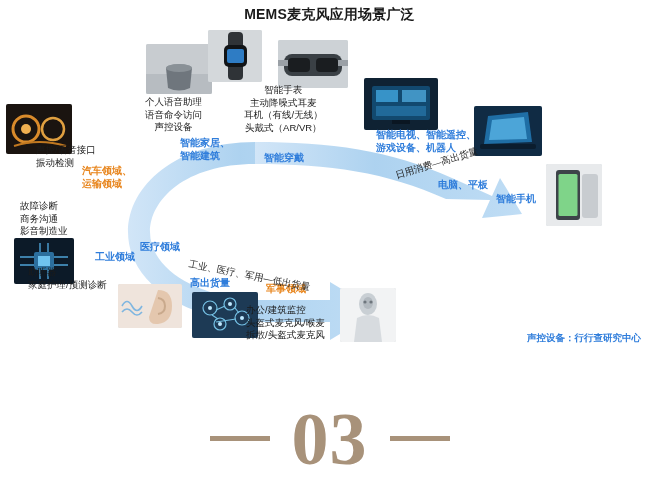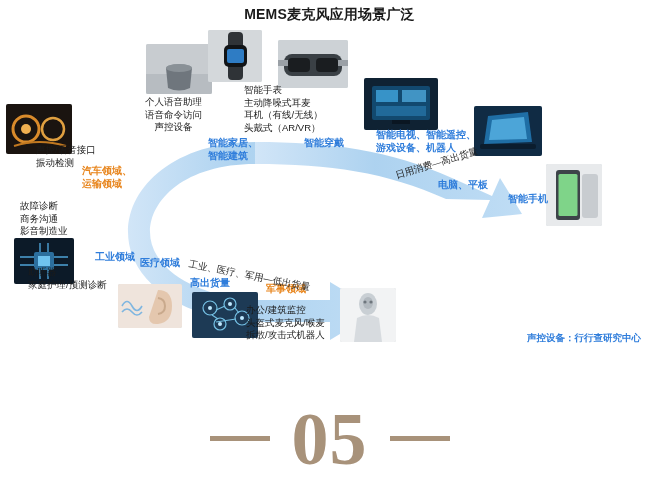--- a/index.html
+++ b/index.html
@@ -210,67 +210,67 @@
       <rect x="10" y="6" width="24" height="50" rx="3" fill="#3d4449"></rect>
       <rect x="12.5" y="10" width="19" height="42" rx="1.5" fill="#7fd489"></rect>
       <rect x="36" y="10" width="16" height="44" rx="3" fill="#c8ccd0"></rect>
     </svg>
   </div>
 
   <div class="txt" style="left:145px;top:96px;text-align:center;">个人语音助理
 语音命令访问
 声控设备</div>
 
-  <div class="txt" style="left:244px;top:84px;">智能手表
+  <div class="txt" style="left:244px;top:84px;text-align:center;">智能手表
 主动降噪式耳麦
 耳机（有线/无线）
 头戴式（AR/VR）</div>
 
   <div class="txt" style="left:36px;top:144px;">声控/语音接口
 振动检测</div>
 
   <div class="txt" style="left:20px;top:200px;">故障诊断
 商务沟通
 影音制造业</div>
 
   <div class="txt" style="left:28px;top:266px;">助听器
 家庭护理/预测诊断</div>
 
   <div class="txt" style="left:246px;top:304px;">办公/建筑监控
 头盔式麦克风/喉麦
-拆散/攻击式机器人</div>
+拆散/头盔式麦克风</div>
 
   <div class="lbl orange" style="left:82px;top:164px;">汽车领域、
 运输领域</div>
 
   <div class="lbl blue" style="left:95px;top:226px;margin-top:24px;">工业领域</div>
 
-  <div class="lbl blue" style="left:140px;top:256px;">医疗领域</div>
+  <div class="lbl blue" style="left:140px;top:240px;">医疗领域</div>
 
   <div class="lbl blue" style="left:190px;top:276px;">高出货量</div>
 
   <div class="lbl orange" style="left:260px;top:282px;margin-left:6px;">军事领域</div>
 
-  <div class="lbl blue" style="left:180px;top:136px;margin-left:28px;">智能家居、
+  <div class="lbl blue" style="left:180px;top:136px;">智能家居、
 智能建筑</div>
 
-  <div class="lbl blue" style="left:264px;top:136px;margin-left:40px;">智能穿戴</div>
+  <div class="lbl blue" style="left:264px;top:151px;">智能穿戴</div>
 
   <div class="lbl blue" style="left:340px;top:128px;margin-left:36px;">智能电视、智能遥控、
 游戏设备、机器人</div>
 
   <div class="lbl blue" style="left:438px;top:158px;margin-top:20px;">电脑、平板</div>
 
-  <div class="lbl blue" style="left:496px;top:192px;margin-left:12px;">智能手机</div>
+  <div class="lbl blue" style="left:496px;top:192px;">智能手机</div>
 
   <div class="curvelabel" style="left:394px;top:170px;transform:rotate(-17deg);transform-origin:left top;">日用消费—高出货量</div>
 
   <div class="curvelabel" style="left:190px;top:258px;transform:rotate(11deg);transform-origin:left top;">工业、医疗、军用—低出货量</div>
 
   <div class="source">声控设备：行行查研究中心</div>
 
   <div class="bottomwrap">
     <span class="rule"></span>
-    <span class="bignum">05</span>
+    <span class="bignum">03</span>
     <span class="rule"></span>
   </div>
 
 </div>
 
 </body></html>

